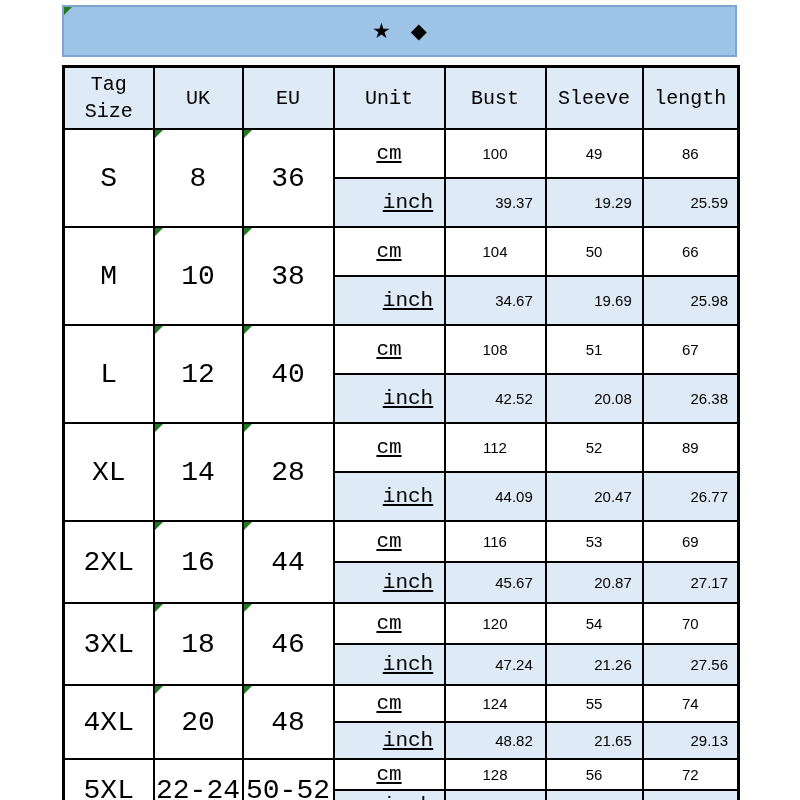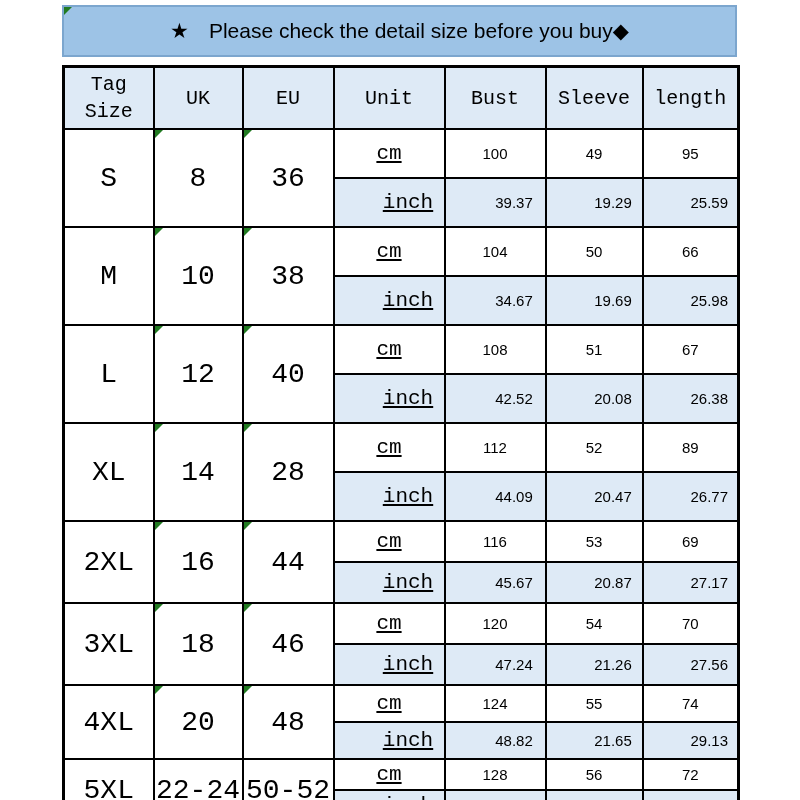--- a/index.html
+++ b/index.html
@@ -76,21 +76,20 @@
   }
 </style>
 </head>
 <body>
 
 <div class="page">
 
   <div class="banner">
     <i class="tri"></i>
     <span class="star">★</span>
-    <span>Please check the detail size before you buy</span>
     <span>◆</span>
   </div>
 
   <table>
     <colgroup>
       <col style="width:90px">
         <col style="width:89px">
         <col style="width:91px">
       <col style="width:111px">
         <col style="width:101px">
@@ -110,21 +109,21 @@
     </thead>
     <tbody>
 
       <tr class="rA">
         <td class="lg" rowspan="2">S</td>
         <td class="lg" rowspan="2"><i class="tri"></i><span>8</span></td>
         <td class="lg" rowspan="2"><i class="tri"></i><span>36</span></td>
         <td class="unit">cm</td>
         <td class="num">100</td>
         <td class="num">49</td>
-        <td class="num">95</td>
+        <td class="num">86</td>
       </tr>
       <tr class="rA alt">
         <td class="unit">inch</td>
         <td class="num">39.37</td>
         <td class="num">19.29</td>
         <td class="num">25.59</td>
       </tr>
 
       <tr class="rA">
         <td class="lg" rowspan="2">M</td>

